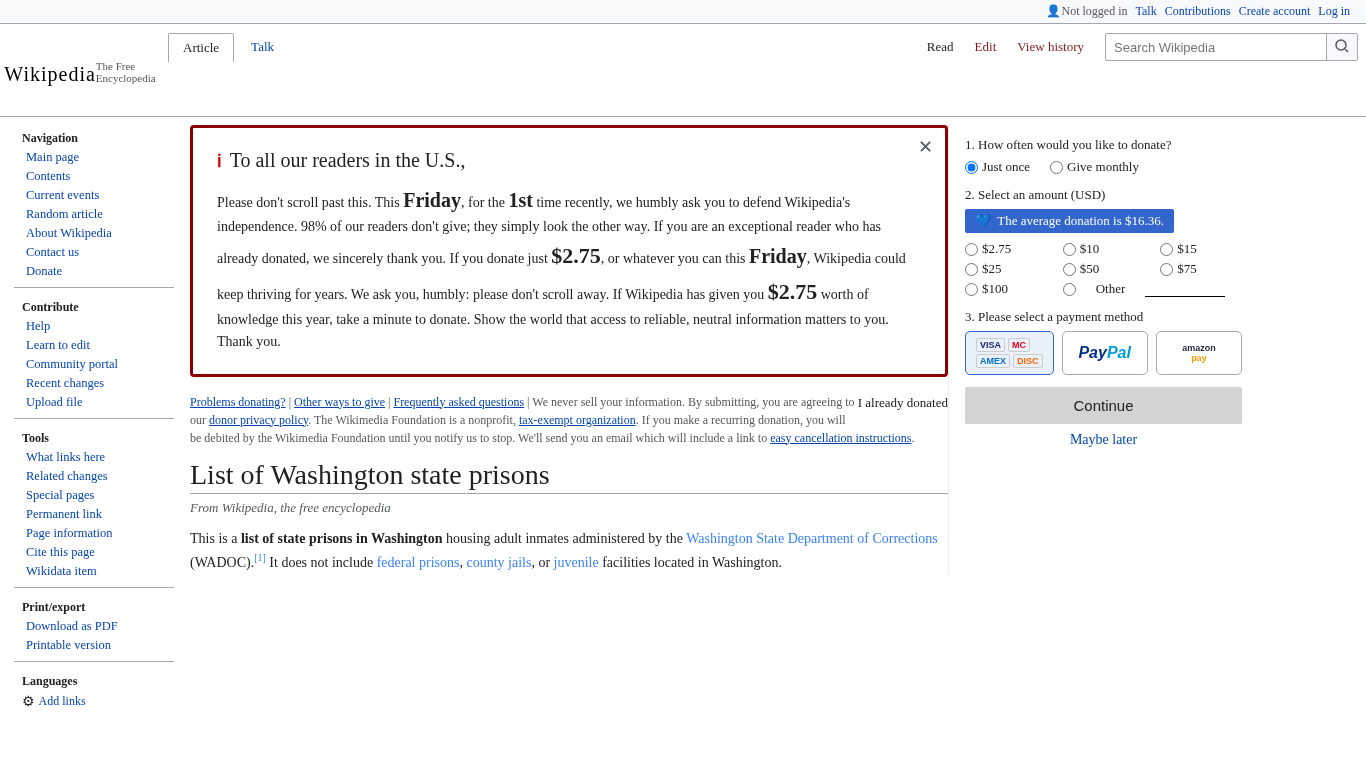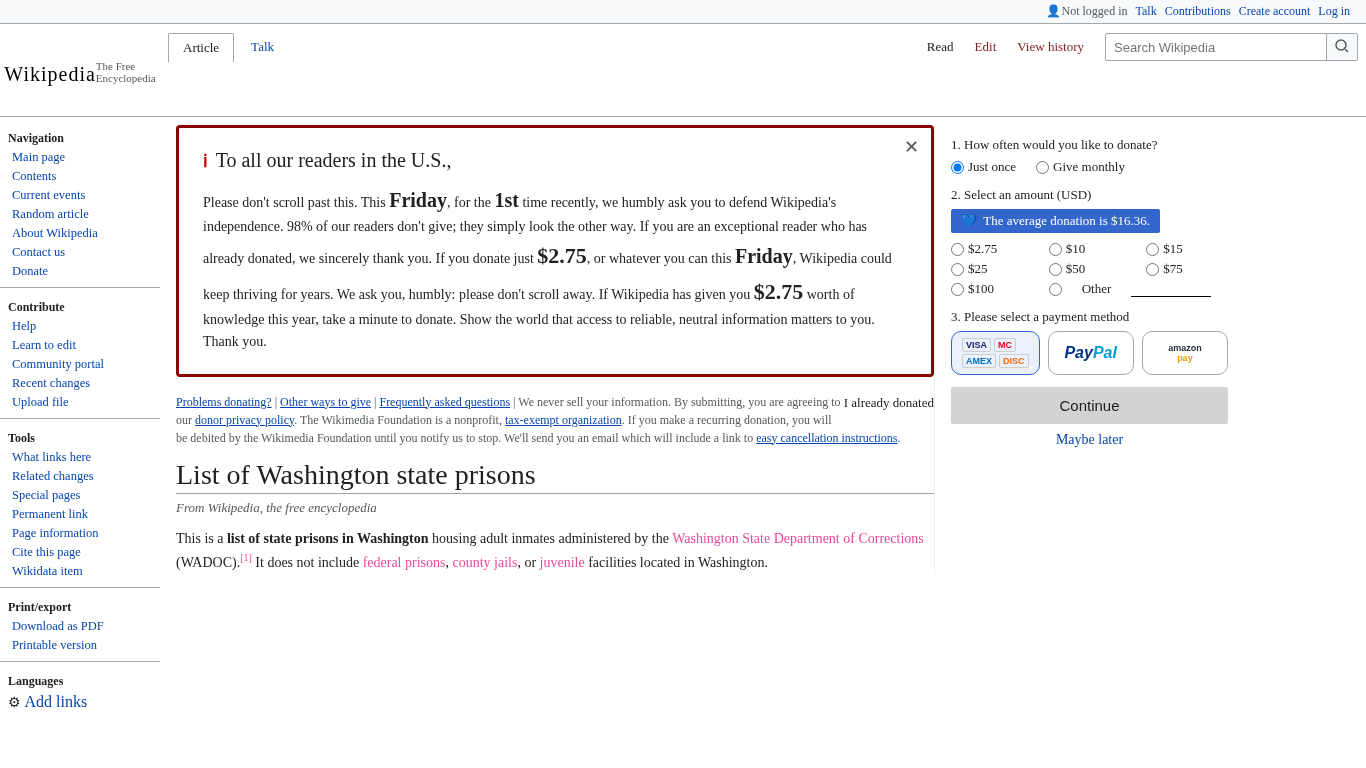--- a/index.html
+++ b/index.html
@@ -115,20 +115,21 @@
       border: none;
       border-left: 1px solid #a2a9b1;
       padding: 4px 8px;
       cursor: pointer;
       height: 100%;
     }
 
     
     #main-layout {
       display: flex;
+      margin-left: 14px;
     }
     #sidebar {
       width: 160px;
       min-width: 160px;
       padding: 8px 0;
       font-size: 13px;
     }
     .sidebar-section-title {
       font-weight: bold;
       font-size: 12px;
@@ -146,21 +147,21 @@
       border: none;
       border-top: 1px solid #a2a9b1;
       margin: 6px 0;
     }
     .languages-row {
       display: flex;
       align-items: center;
       padding: 2px 8px;
       gap: 4px;
     }
-    .languages-row a { color: #0645ad; text-decoration: none; font-size: 16px; }
+    .languages-row a { color: #0645ad; text-decoration: none; font-size: 12px; }
     .gear-icon { font-size: 14px; cursor: pointer; }
 
     
     #page-content {
       flex: 1;
       padding: 8px 16px;
       max-width: 1100px;
     }
 
     
@@ -261,21 +262,21 @@
       font-size: 13px;
       outline: none;
     }
     .payment-methods {
       display: flex;
       gap: 8px;
       margin-bottom: 12px;
     }
     .payment-btn {
       border: 1px solid #a2a9b1;
-      border-radius: 10px;
+      border-radius: 5px;
       padding: 6px 10px;
       cursor: pointer;
       background: #fff;
       display: flex;
       align-items: center;
       justify-content: center;
       flex: 1;
       height: 44px;
     }
     .payment-btn.selected {
@@ -363,21 +364,21 @@
     #article-from {
       font-size: 13px;
       color: #54595d;
       margin-bottom: 12px;
       font-style: italic;
     }
     #article-body {
       font-size: 14px;
       line-height: 1.6;
     }
-    #article-body a { color: #ec4899; text-decoration: none; }
+    #article-body a { color: #3b82f6; text-decoration: none; }
     .article-bold { font-weight: bold; }
     .ref { font-size: 10px; vertical-align: super; color: #0645ad; }
 
     .page-layout {
       display: flex;
       gap: 0;
     }
     .main-col {
       flex: 1;
     }

